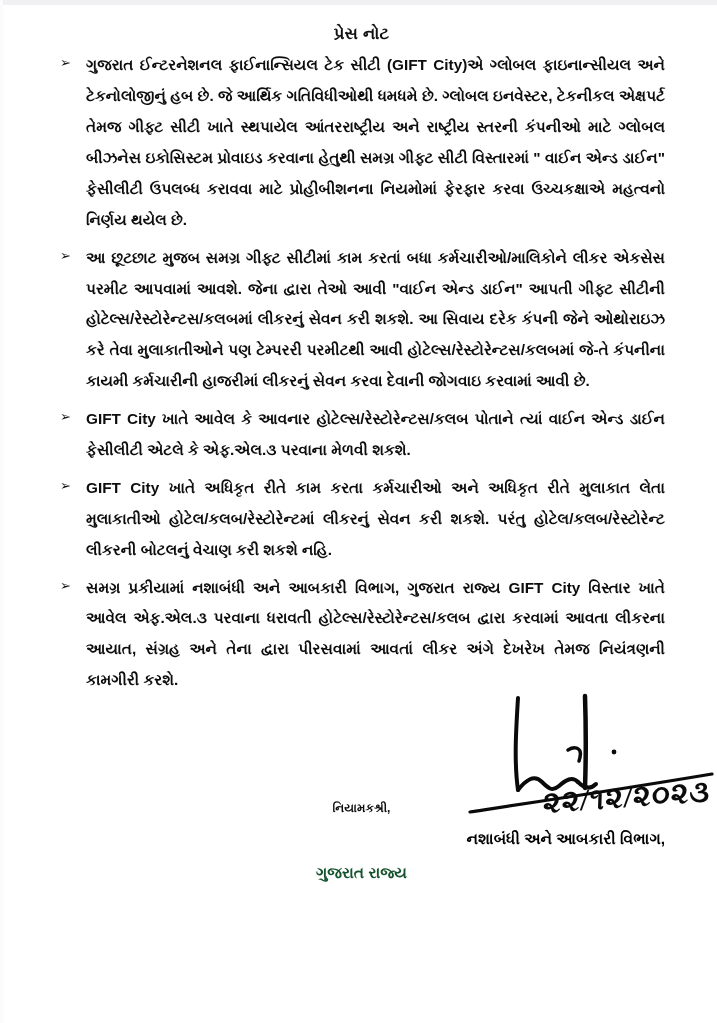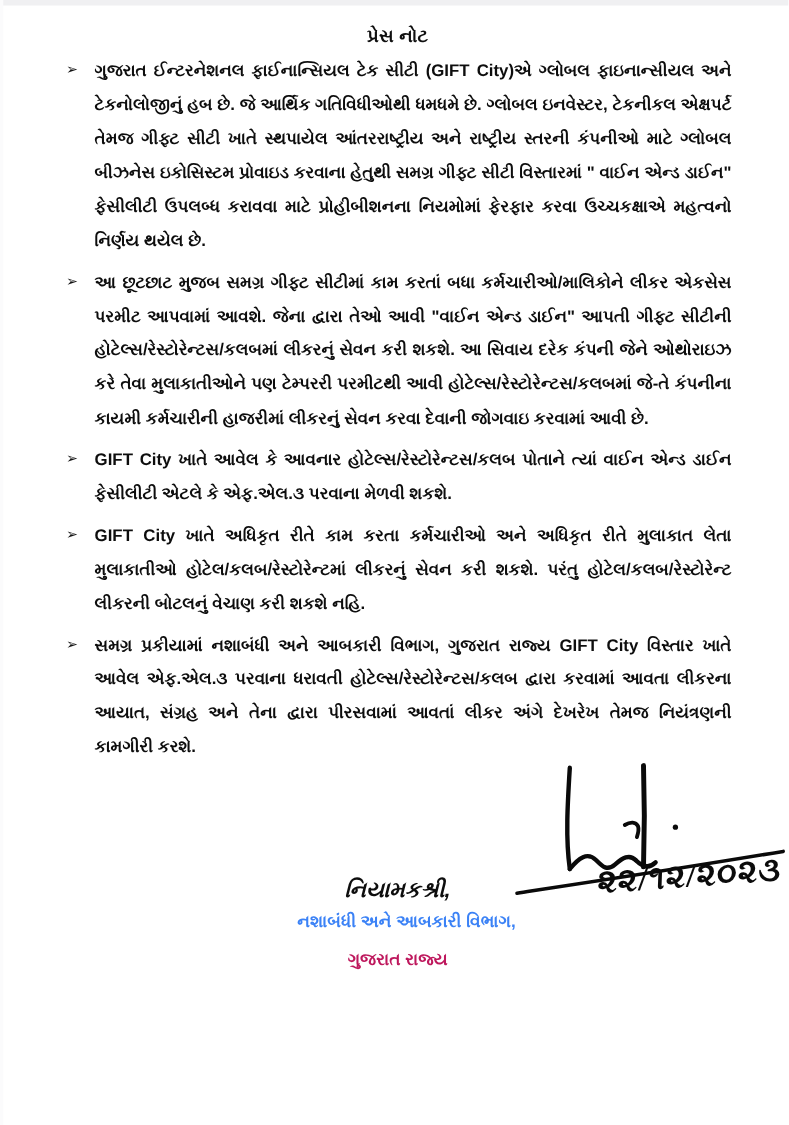--- a/index.html
+++ b/index.html
@@ -107,54 +107,53 @@
     pointer-events: none;
   }
   .designation-row {
     position: absolute;
     left: 0;
     right: 0;
     top: 96px;
     text-align: center;
   }
   .designation {
-    font-size: 20px;
+    font-size: 12px;
     font-weight: 700;
     color: #0d0d0d;
-    font-style: italic;
   }
   .hand-date {
     position: absolute;
     left: 485px;
     top: 78px;
     font-size: 30px;
     font-weight: 700;
     color: #0b0b0b;
     font-family: "Liberation Serif", serif;
     transform: rotate(-4deg) skewX(-6deg);
     letter-spacing: 1px;
     white-space: nowrap;
   }
   .dept-line {
     position: absolute;
     left: 16px; right: 0;
     top: 128px;
-    text-align: center;
+    text-align: right;
     font-size: 15.5px;
     font-weight: 700;
-    color: #3b82f6;
+    color: #000000;
   }
   .state-line {
     position: absolute;
     left: 0; right: 0;
     top: 162px;
     text-align: center;
     font-size: 15.5px;
     font-weight: 700;
-    color: #be185d;
+    color: #14532d;
   }
 </style>
 </head>
 <body>
 
 <div id="page">
 
   <div class="scan-strip-top"></div>
   <div class="scan-edge-left"></div>
 

